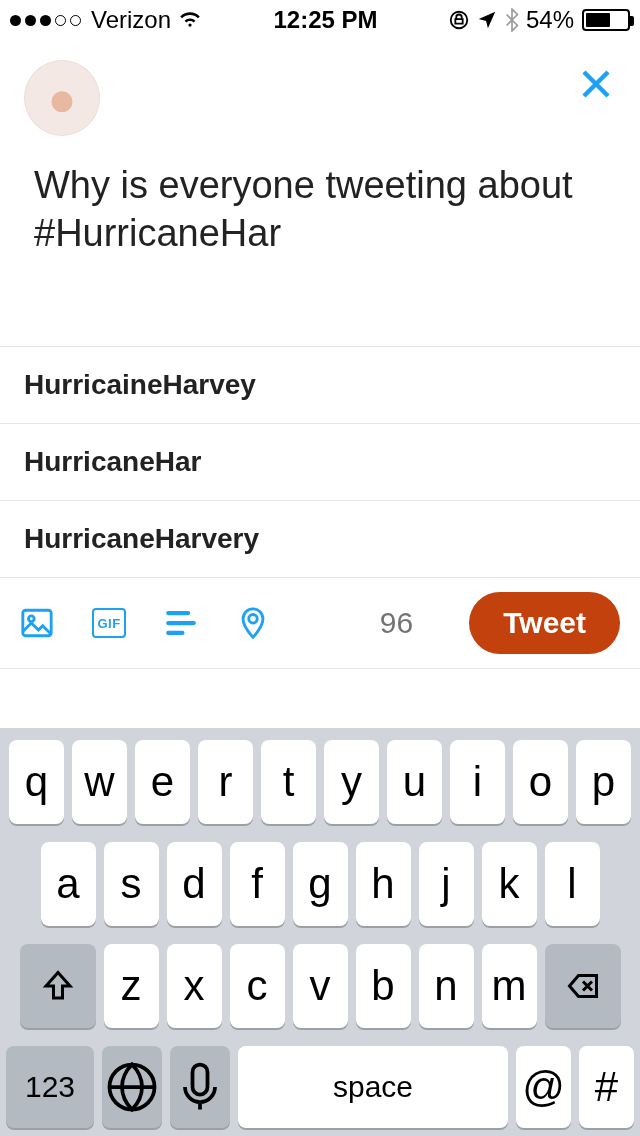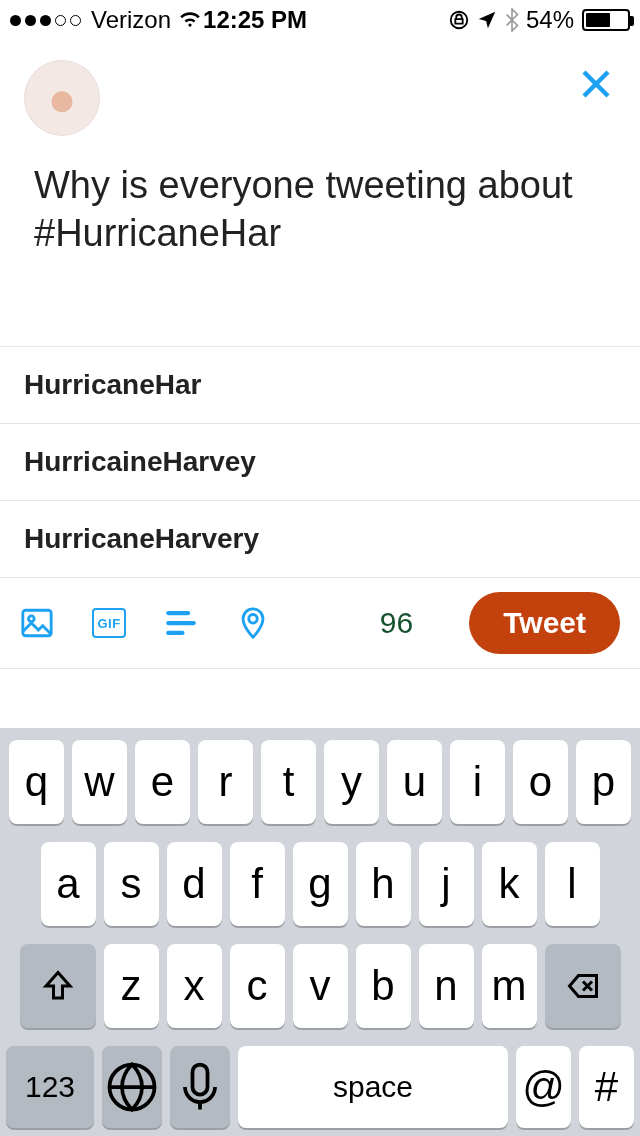--- a/index.html
+++ b/index.html
@@ -1,21 +1,21 @@
 <!DOCTYPE html>
 <html><head>
   <meta charset="utf-8">
   <style>
     * { margin: 0; padding: 0; box-sizing: border-box; }
     html, body { width: 640px; height: 1136px; background: #fff; font-family: -apple-system, Helvetica Neue, Arial, sans-serif; overflow: hidden; }
 
     
     .status-bar { height: 40px; display: flex; align-items: center; padding: 0 10px; font-size: 24px; color: #000; }
     .status-left, .status-right { display: flex; align-items: center; gap: 6px; }
-    .status-center { flex: 1; text-align: left; font-weight: 600; }
+    .status-center { flex: 1; text-align: center; font-weight: 600; }
     .dots { display: flex; gap: 4px; align-items: center; }
     .dot { width: 11px; height: 11px; border-radius: 50%; background: #000; }
     .dot.empty { background: none; border: 1.5px solid #000; }
     .carrier { font-size: 24px; margin-left: 4px; }
     .wifi-icon svg { width: 26px; height: 20px; }
     .status-right .ico { display: inline-flex; align-items: center; }
     .battery { width: 48px; height: 22px; border: 2px solid #000; border-radius: 4px; position: relative; margin-left: 2px; }
     .battery::after { content: ""; position: absolute; right: -6px; top: 5px; width: 4px; height: 10px; background: #000; border-radius: 0 2px 2px 0; }
     .battery .fill { position: absolute; left: 2px; top: 2px; bottom: 2px; width: 54%; background: #000; border-radius: 1px; }
 
@@ -31,21 +31,21 @@
     
     .suggestions { border-top: 1px solid #e5e5e5; }
     .suggestion { padding: 22px 24px; border-bottom: 1px solid #e5e5e5; font-size: 28px; font-weight: 700; color: #222; }
 
     
     .toolbar { display: flex; align-items: center; padding: 14px 20px; gap: 38px; border-bottom: 1px solid #e5e5e5; }
     .tool-icon { color: #1da1f2; display: inline-flex; }
     .tool-icon svg { width: 34px; height: 34px; stroke: #1da1f2; fill: none; stroke-width: 2; }
     .gif-box { width: 34px; height: 30px; border: 2px solid #1da1f2; border-radius: 4px; display: flex; align-items: center; justify-content: center; font-size: 13px; font-weight: 700; color: #1da1f2; letter-spacing: .5px; }
     .toolbar-spacer { flex: 1; }
-    .char-count { font-size: 30px; color: #14532d; }
+    .char-count { font-size: 30px; color: #737373; }
     .tweet-btn { background: #c2410c; color: #fff; border: none; border-radius: 36px; padding: 14px 34px; font-size: 30px; font-weight: 600; margin-left: 18px; }
 
     
     .keyboard { background: #d1d5db; padding: 12px 6px 8px 6px; position: absolute; bottom: 0; left: 0; right: 0; }
     .kb-row { display: flex; justify-content: center; gap: 8px; margin-bottom: 18px; }
     .kb-row:last-child { margin-bottom: 0; }
     .key { background: #fff; border-radius: 8px; box-shadow: 0 2px 0 rgba(0,0,0,.25); height: 84px; display: flex; align-items: center; justify-content: center; font-size: 42px; font-weight: 300; color: #000; width: 55px; }
     .key.fn { background: #b4bac1; width: 76px; }
     .key.fn svg { width: 36px; height: 36px; }
     .kb-row.row2 { padding: 0 30px; }
@@ -104,22 +104,22 @@
   <div class="close-x">
     <svg viewBox="0 0 24 24" fill="none">
         <path d="M4 4l16 16M20 4L4 20"></path>
       </svg>
   </div>
 </div>
 
 <div class="compose-text">Why is everyone tweeting about #HurricaneHar</div>
 
 <div class="suggestions">
+  <div class="suggestion">HurricaineHarvey</div>
   <div class="suggestion">HurricaneHar</div>
-  <div class="suggestion">HurricaineHarvey</div>
   <div class="suggestion">HurricaneHarvery</div>
 </div>
 
 <div class="toolbar">
   <span class="tool-icon">
     <svg viewBox="0 0 24 24">
         <rect x="2" y="3" width="20" height="18" rx="2"></rect>
         <circle cx="8" cy="9" r="2"></circle>
         <path d="M2 18l6-6 5 5 3-3 6 6"></path>
       </svg>

